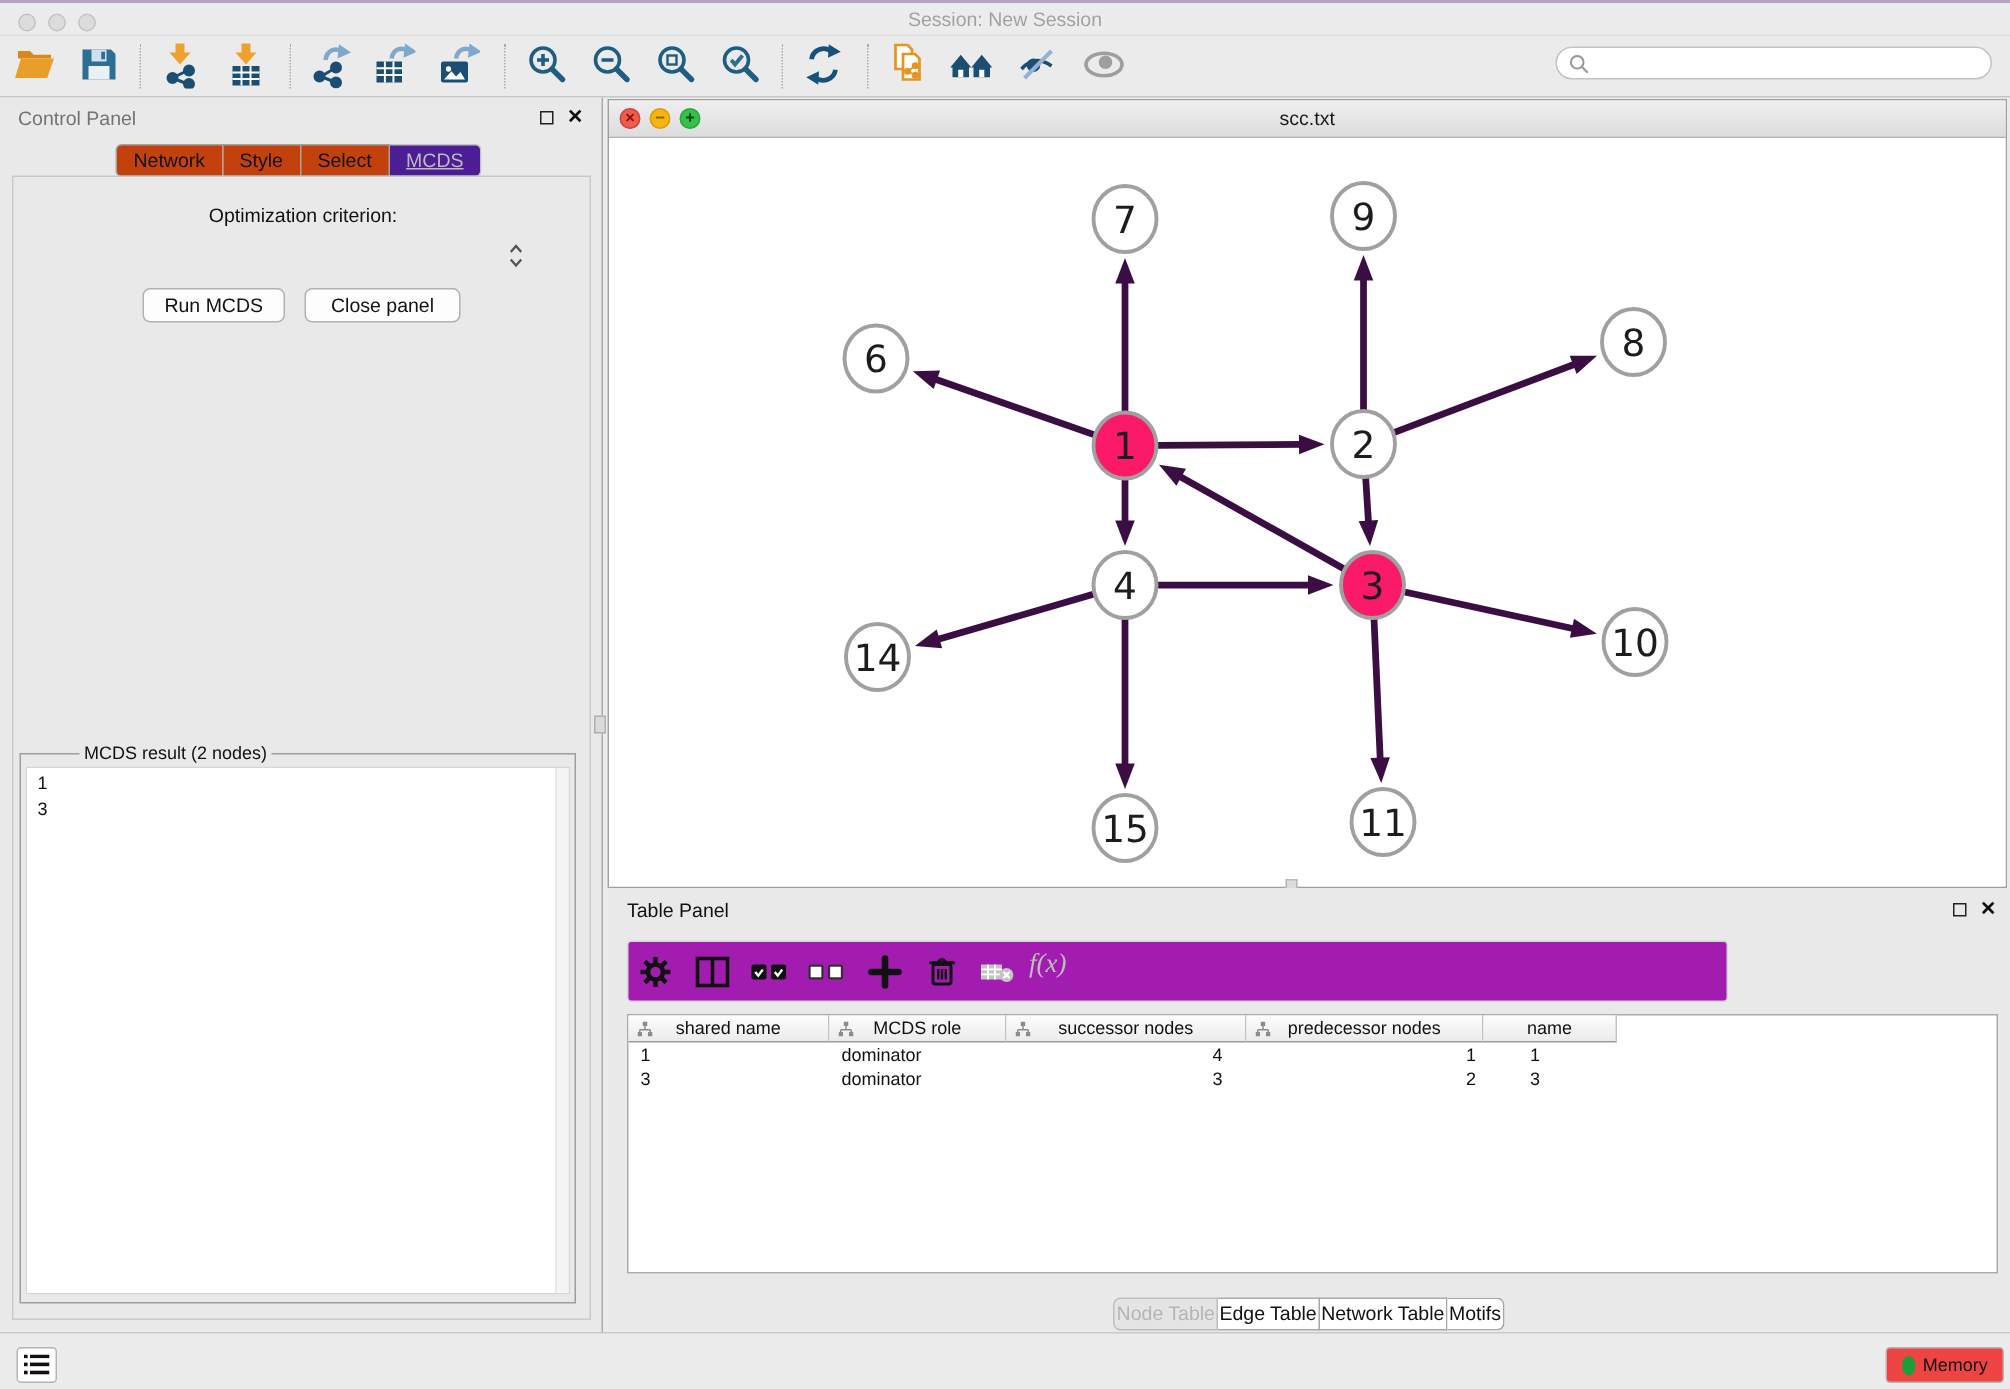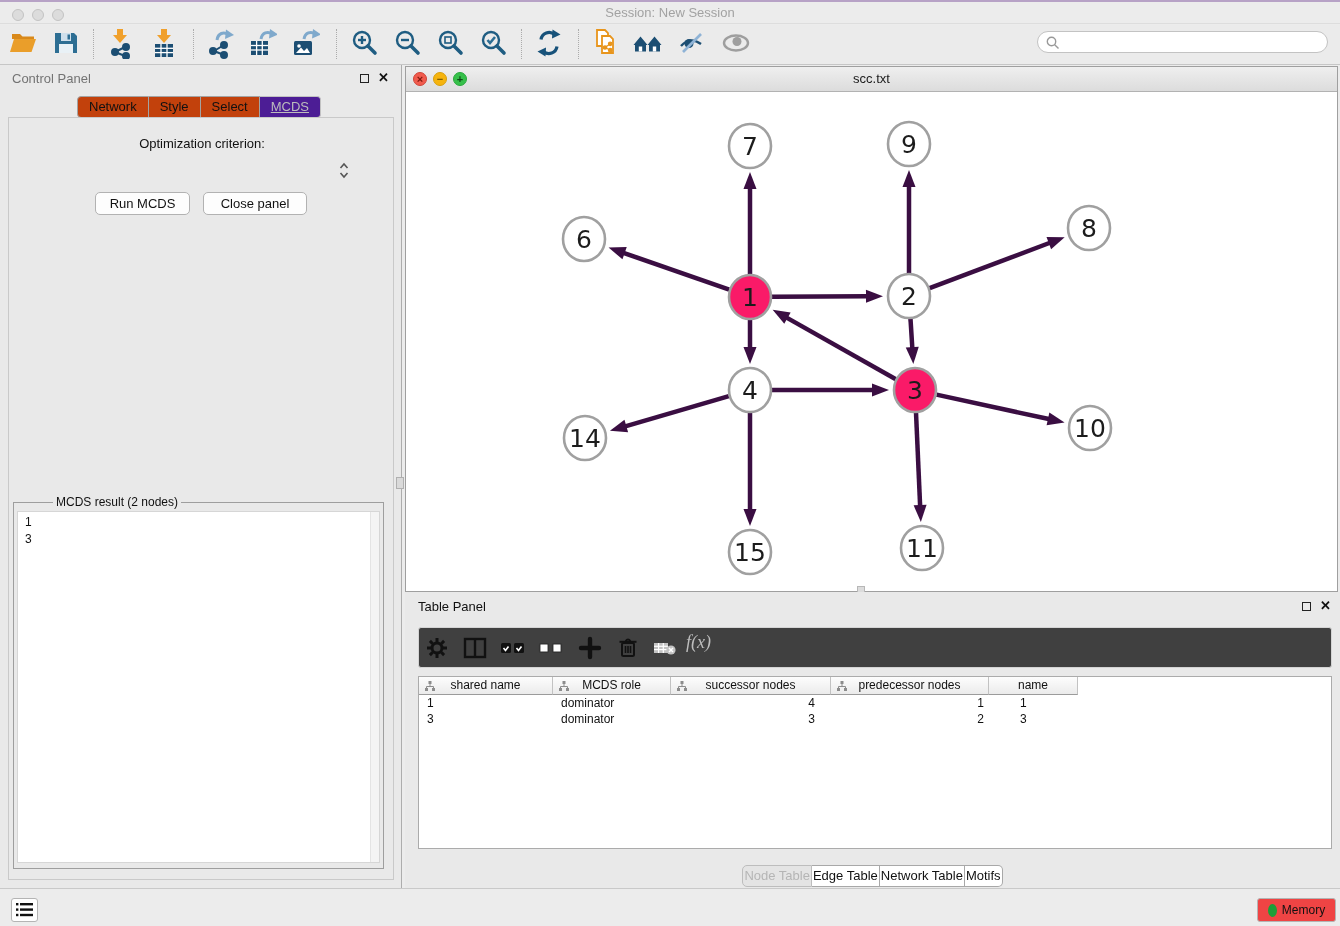--- a/index.html
+++ b/index.html
@@ -42,21 +42,21 @@
 
 #netwin { left:405px; top:66px; width:933px; height:526px; border:1px solid #9f9f9f; background:#fff; }
 #net-titlebar { position:absolute; left:0; top:0; width:100%; height:25px; background:linear-gradient(#efefef,#dcdcdc); border-bottom:1px solid #b2b2b2; }
 .tl2 { position:absolute; top:5px; width:14px; height:14px; border-radius:50%; font-size:11px; line-height:13px; text-align:center; font-weight:bold; }
 #net-title { width:100%; text-align:center; font-size:13px; line-height:24px; color:#1a1a1a; }
 #canvas { position:absolute; left:0; top:25px; width:931px; height:499px; background:#fff; }
 #net-splitter { position:absolute; left:451px; top:519px; width:8px; height:7px; background:#dcdcdc; border:1px solid #b7b7b7; }
 
 #tpanel { left:405px; top:592px; width:935px; height:296px; background:#e9e9e9; }
 #tp-header { position:absolute; left:13px; top:7px; font-size:13px; color:#111; }
-#tp-toolbar { position:absolute; left:13px; top:35px; width:914px; height:41px; background:#404040; border:1px solid #d4d4d4; border-radius:3px; }
+#tp-toolbar { position:absolute; left:13px; top:35px; width:734px; height:41px; background:#a21caf; border:1px solid #d4d4d4; border-radius:3px; }
 .tpicon { position:absolute; top:7px; width:26px; height:26px; }
 #tp-table { position:absolute; left:13px; top:84px; width:914px; height:173px; background:#fff; border:1px solid #ababab; }
 #tp-thead { display:flex; height:18px; }
 .thcell { position:relative; height:18px; background:linear-gradient(#fdfdfd,#ebebeb); border-right:1px solid #c2c2c2; border-bottom:1px solid #9b9b9b; font-size:12px; color:#111; text-align:center; line-height:17px; }
 .thcell svg { position:absolute; left:6px; top:4px; }
 .trow { display:flex; height:16px; font-size:12px; color:#111; }
 .tcell { height:16px; line-height:16px; white-space:nowrap; overflow:hidden; }
 #tp-tabs { position:absolute; left:0; top:273px; width:935px; display:flex; justify-content:center; }
 .tptab { border:1px solid #a8a8a8; border-left:none; background:#fff; font-size:13px; line-height:20px; height:22px; padding:0 1px; color:#111; }
 .tptab:first-child { border-left:1px solid #a8a8a8; border-radius:5px 0 0 5px; }

